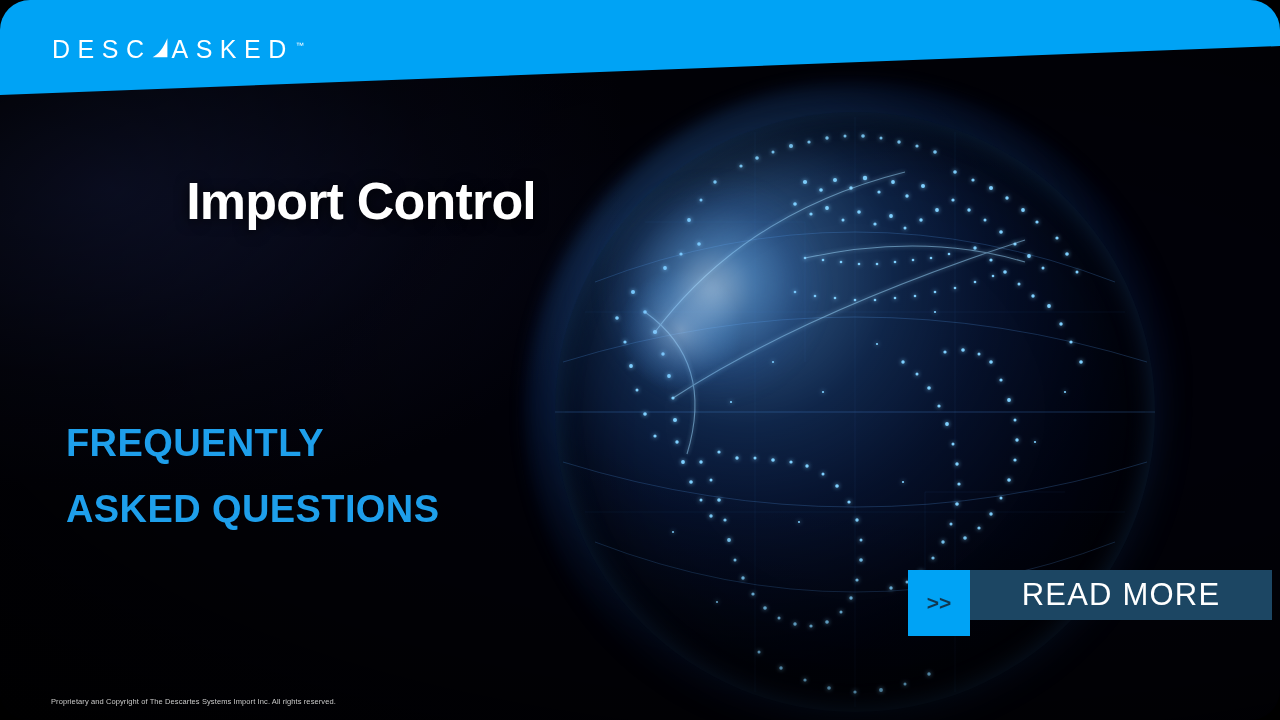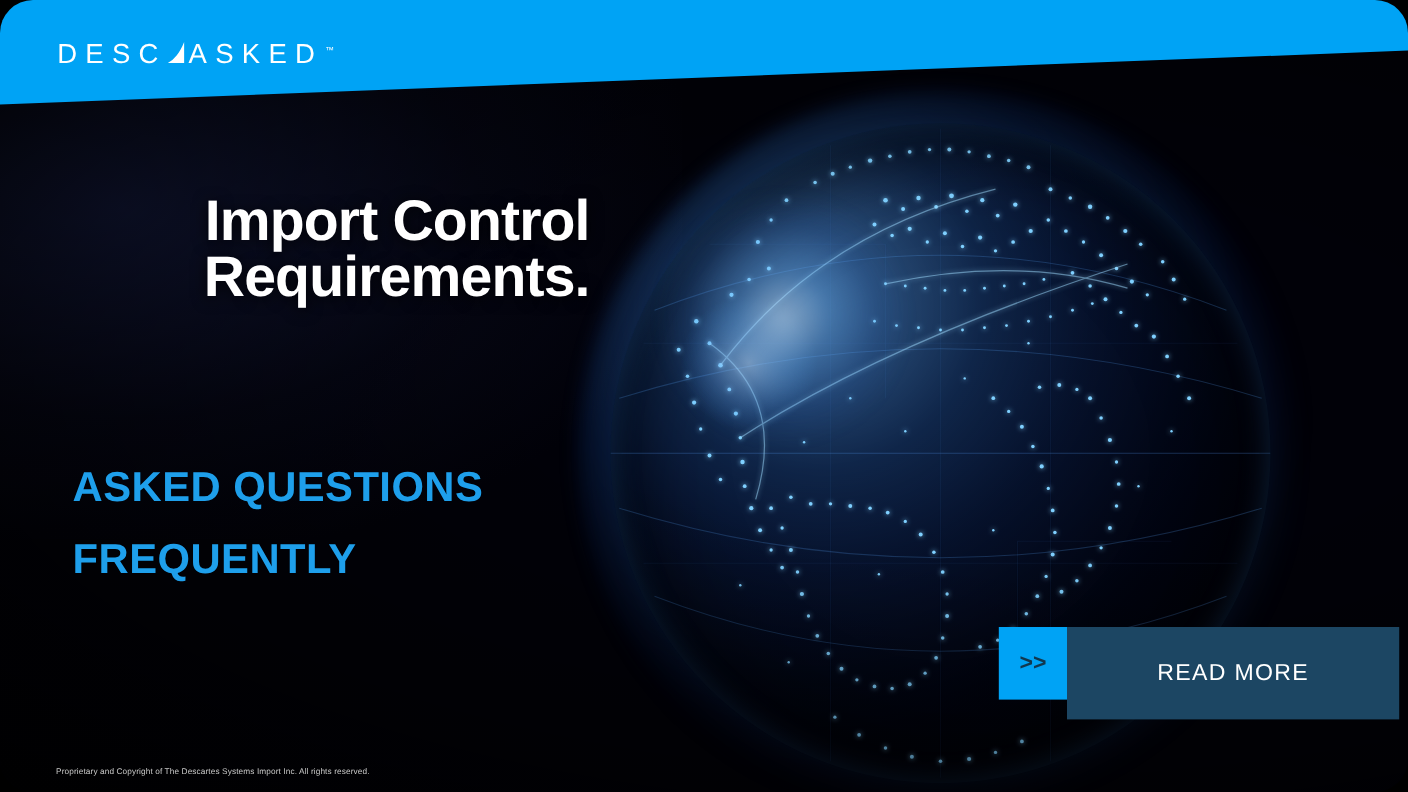--- a/index.html
+++ b/index.html
@@ -76,23 +76,23 @@
   .subhead div + div{margin-top:28px;}
 
   
   .readmore{position:absolute;left:908px;top:570px;width:364px;height:66px;display:flex;}
   .rm-icon{
     width:62px;height:66px;background:#00A3F5;
     display:flex;align-items:center;justify-content:center;
     color:#11384F;font-size:21px;font-weight:bold;letter-spacing:0px;
   }
   .rm-bar{
-    flex:1;height:84px;background:#1C4663;
+    flex:1;height:50px;background:#1C4663;
     display:flex;align-items:center;justify-content:center;
-    color:#ffffff;font-size:21px;letter-spacing:1.2px;font-weight:400;
+    color:#ffffff;font-size:31px;letter-spacing:1.2px;font-weight:400;
   }
 
   
   .footer{
     position:absolute;left:51px;top:697px;
     color:#c9c9c9;font-size:7.5px;letter-spacing:0.1px;white-space:nowrap;
   }
 </style>
 </head>
 <body>
@@ -361,26 +361,25 @@
       <svg width="20" height="25" viewBox="0 0 20 25">
         <path d="M16.4 1.2 L16.4 20.2 L1.6 20.2 C7.2 17.4 12.4 11.2 16.4 1.2 Z" fill="#ffffff"></path>
       </svg>
     </span>
     <span class="logo-text">ASKED</span>
     <span class="logo-tm">™</span>
   </div>
 
   <div class="headline">
     <div>Import Control</div>
-    <div>Requirements.</div>
   </div>
 
   <div class="subhead">
+    <div>FREQUENTLY</div>
     <div>ASKED QUESTIONS</div>
-    <div>FREQUENTLY</div>
   </div>
 
   <div class="readmore">
     <div class="rm-icon">&gt;&gt;</div>
     <div class="rm-bar">READ MORE</div>
   </div>
 
   <div class="footer">Proprietary and Copyright of The Descartes Systems Import Inc. All rights reserved.</div>
 
 </div>

